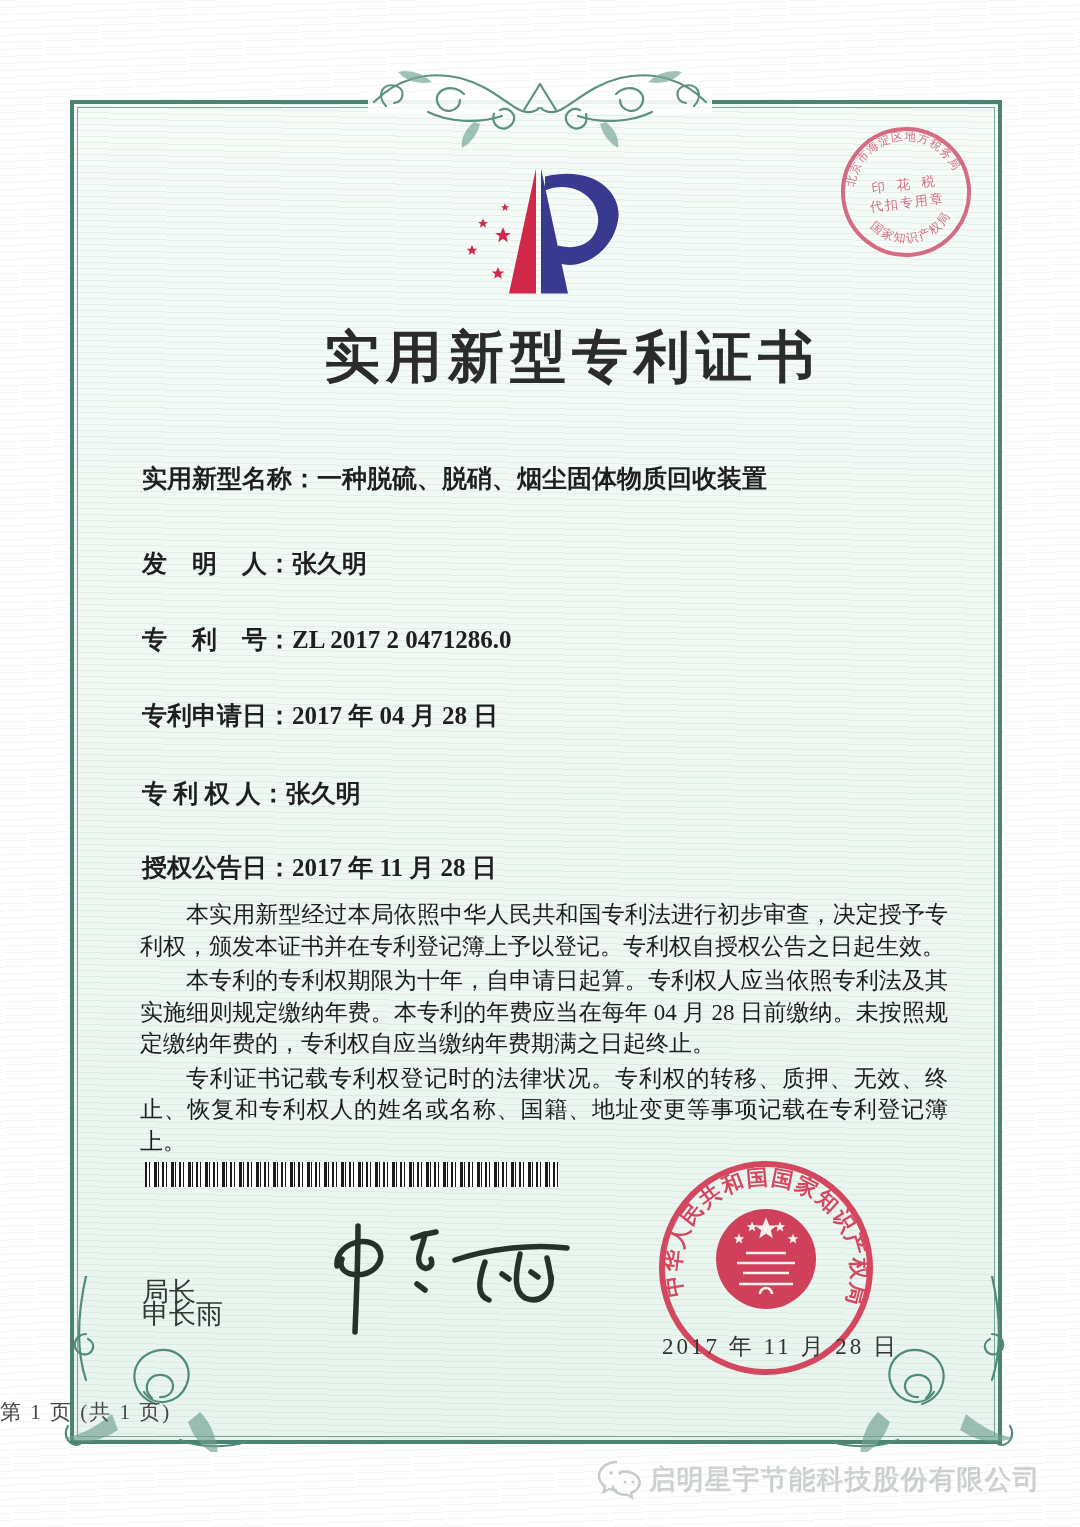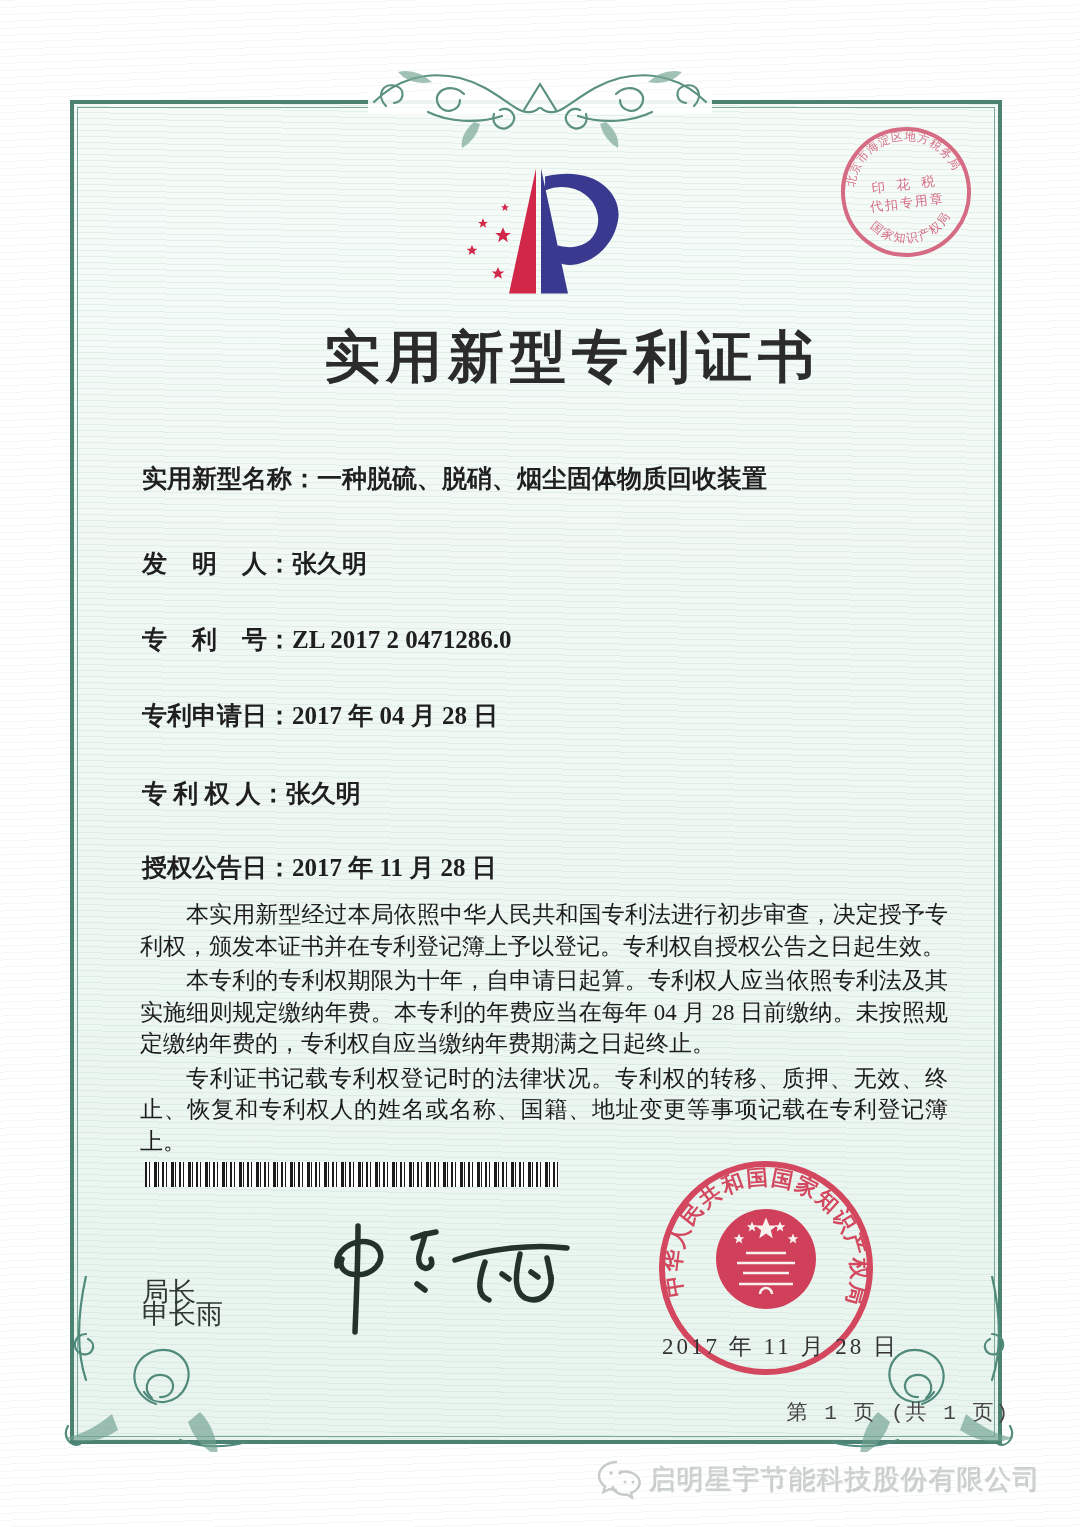--- a/index.html
+++ b/index.html
@@ -35,22 +35,22 @@
     background:repeating-linear-gradient(90deg,
       #1b1b1b 0 2px,#fff 2px 4px,#1b1b1b 4px 5px,#fff 5px 9px,
       #1b1b1b 9px 12px,#fff 12px 13px,#1b1b1b 13px 14px,#fff 14px 17px);}
   .director-label{position:absolute;left:142px;top:1240px;font-size:27px;
     font-family:"Liberation Sans",sans-serif;color:#2f3833;margin-top:34px;}
   .director-name{position:absolute;left:142px;top:1296px;font-size:27px;
     font-family:"Liberation Sans",sans-serif;color:#2f3833;}
   .signature{position:absolute;left:295px;top:1196px;width:290px;height:152px;}
   .seal{position:absolute;left:650px;top:1152px;width:232px;height:232px;opacity:.93;}
   .seal-date{position:absolute;left:662px;top:1331px;font-size:23px;letter-spacing:3px;color:#333;z-index:5;}
-  .footer{position:absolute;left:0;top:1398px;width:1010px;text-align:right;
-    font-size:21px;letter-spacing:2px;color:#454545;font-family:Liberation Mono, monospace;}
+  .footer{position:absolute;left:0;top:1398px;width:1010px;text-align:left;
+    font-size:21px;letter-spacing:2px;color:#454545;}
   .watermark{position:absolute;left:596px;top:1458px;display:flex;align-items:center;}
   .wm-text{font-family:"Liberation Sans",sans-serif;font-size:27px;letter-spacing:1px;
     color:#ccd1cf;text-shadow:-1px -1px 0 rgba(255,255,255,.95), 1px 1px 1px rgba(140,148,144,.5);}
   .ornament-top{position:absolute;left:368px;top:56px;width:344px;height:94px;}
   .corner{position:absolute;width:190px;height:176px;}
   .corner-bl{left:60px;top:1276px;}
   .corner-br{left:828px;top:1276px;transform:scaleX(-1);}
   svg text{font-family:"Liberation Serif",serif;}
 </style>
 </head>

